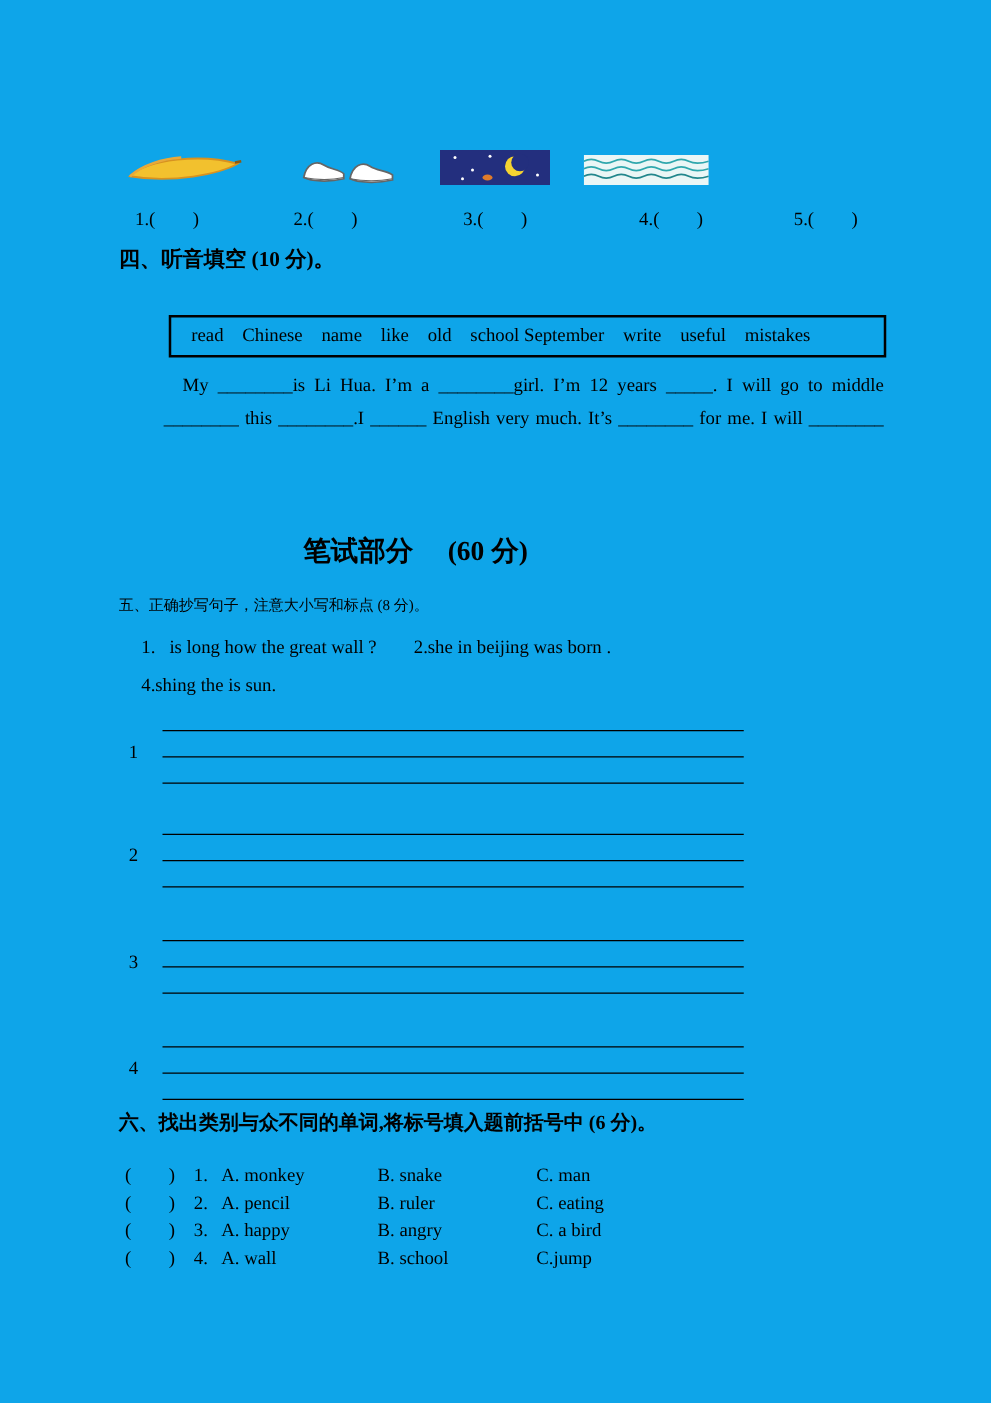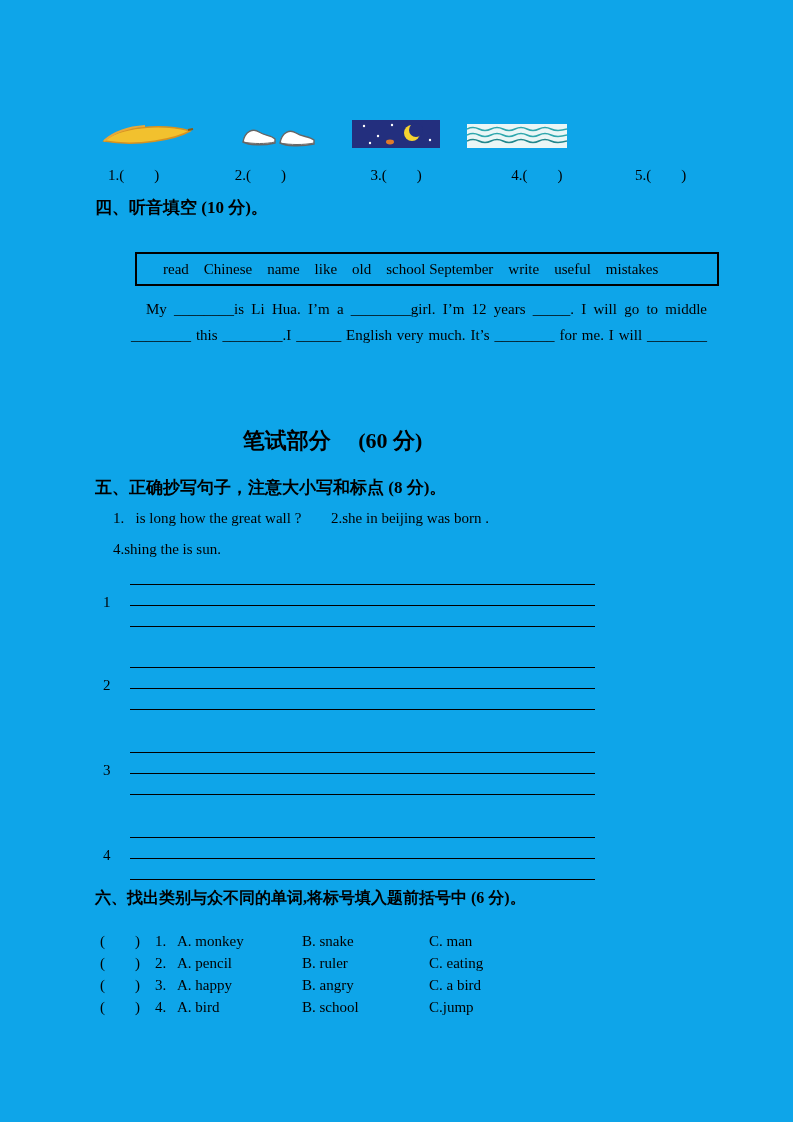--- a/index.html
+++ b/index.html
@@ -20,30 +20,30 @@
   .pic-sea    { width:100px; height:24px; }
   .pic svg { display:block; width:100%; height:100%; }
 
   .numbers-row { position:absolute; top:166px; left:108px; }
   .numbers-row span { display:inline-block; white-space:pre; }
   .slot0 { width:123px; } .slot1 { width:132px; } .slot2 { width:137px; } .slot3 { width:120px; }
 
   .s4-title { position:absolute; top:196px; left:95px; font-size:17px; font-weight:bold; }
   .word-bank {
     position:absolute; top:252px; left:135px; width:554px; height:30px;
-    border:2px solid #000; line-height:30px; padding-left:26px;
+    border:2px solid #000; line-height:30px; padding-left:16px;
     white-space:pre; font-size:15px;
   }
   .s4-paragraph { position:absolute; top:296px; left:95px; width:612px; line-height:26px; }
   .jline { text-align:justify; text-align-last:justify; white-space:normal;margin-left:36px; }
   .indent { text-indent:15px; }
 
   .written-heading { position:absolute; top:426px; left:0; width:665px; text-align:center; font-size:22px; font-weight:bold; }
 
-  .s5-title { position:absolute; top:476px; left:95px; font-size:17px; font-weight:bold; }
+  .s5-title { position:absolute; top:476px; left:95px; font-size:12px; font-weight:normal; }
   .s5-row { position:absolute; left:113px; display:flex; }
   .s5-row .left { display:inline-block; width:218px; white-space:pre; }
   .s5-row1 { top:510px; }
   .s5-row2 { top:541px; }
 
   .copy-group { position:absolute; left:103px; width:492px; }
   .copy-num { position:absolute; left:0; top:10px; }
   .copy-lines { margin-left:27px; }
   .copy-line { border-top:1px solid #000; height:20px; }
   .copy-line:last-child { height:0; }
@@ -179,18 +179,18 @@
   <div class="s6-row r2">
     <span class="paren">(        )</span>
     <span class="num">3.</span>
     <span class="opt-a">A. happy</span>
     <span class="opt-b">B. angry</span>
     <span class="opt-c">C. a bird</span>
   </div>
   <div class="s6-row r3">
     <span class="paren">(        )</span>
     <span class="num">4.</span>
-    <span class="opt-a">A. bird</span>
+    <span class="opt-a">A. wall</span>
     <span class="opt-b">B. school</span>
     <span class="opt-c">C.jump</span>
   </div>
 
 </div>
 
 </body></html>

